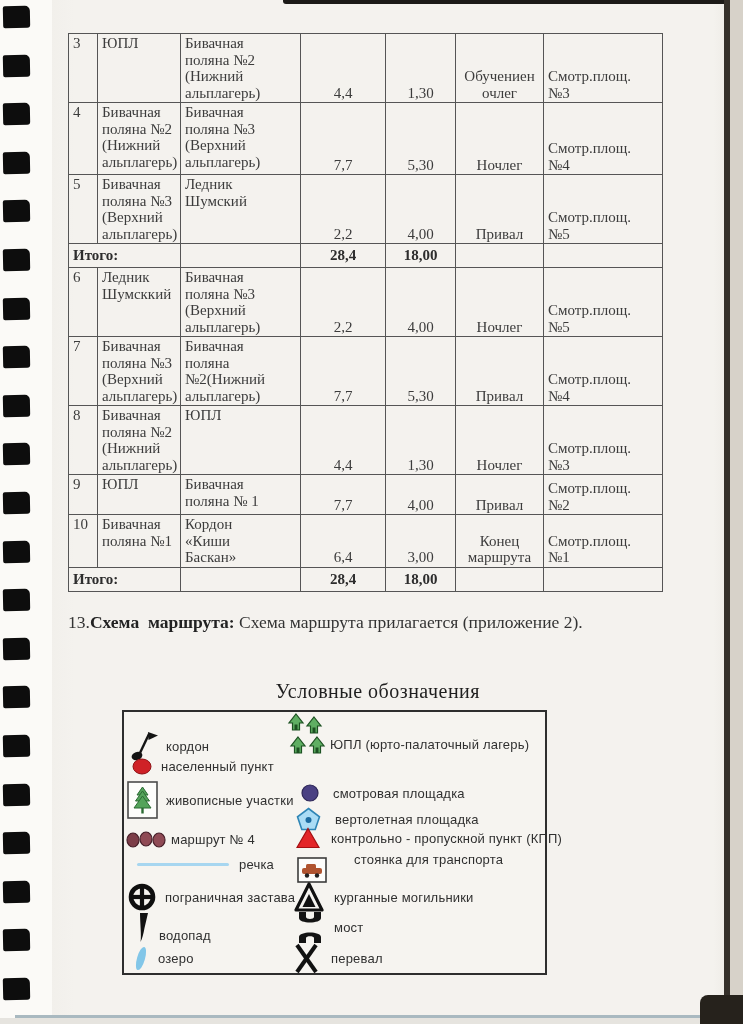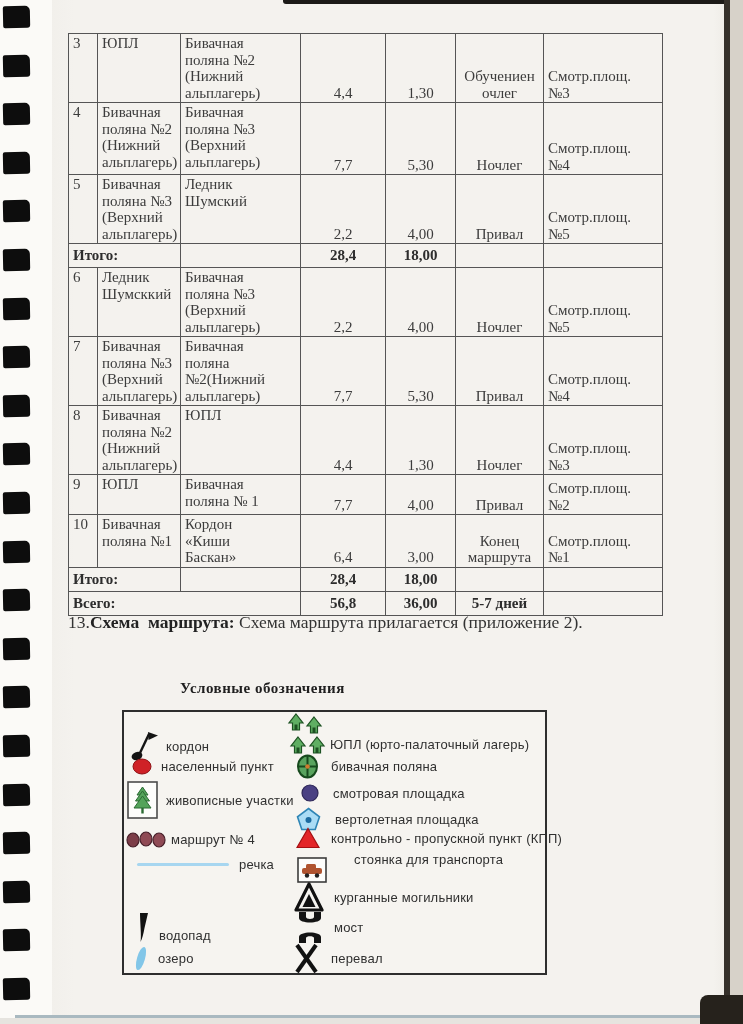--- a/index.html
+++ b/index.html
@@ -31,22 +31,22 @@
   td.c-act{vertical-align:bottom;text-align:center;white-space:pre-line;padding-bottom:4px;}
   td.c-plat{vertical-align:bottom;white-space:pre-line;padding-left:6px;padding-bottom:3px;}
   td.c-sum-label{font-weight:bold;vertical-align:middle;padding-left:5px;color:#2d2d2d;}
   td.c-sum-val{font-weight:bold;vertical-align:middle;text-align:center;color:#2d2d2d;}
 
   
   .para{position:absolute;left:68px;font-size:17.5px;color:#333;}
   .para b{color:#222;white-space:pre-wrap;font-family:Liberation Serif, serif;}
 
   
-  .legend-title{position:absolute;left:180px;top:680px;width:300px;text-align:left;
-    font-size:15px;font-weight:bold;color:#1f1f1f;letter-spacing:.5px;}
+  .legend-title{position:absolute;left:180px;top:680px;width:300px;text-align:right;
+    font-size:20px;font-weight:normal;color:#1f1f1f;letter-spacing:.5px;}
   .legend-box{position:absolute;left:122px;top:710px;width:421px;height:261px;
     border:2px solid #2e2e2e;background:#f6f4f0;}
   .li{position:absolute;display:flex;align-items:center;}
   .li .lab{font-family:"Liberation Sans",sans-serif;font-size:13px;color:#303030;letter-spacing:.2px;}
   .abs{position:absolute;}
   .lab-abs{position:absolute;font-family:"Liberation Sans",sans-serif;font-size:13px;color:#303030;letter-spacing:.2px;}
   .river-line{width:92px;height:3px;background:#a7d6f0;border-radius:2px;}
 </style>
 </head>
 <body>
@@ -214,27 +214,20 @@
 №1</td>
       </tr>
       <tr style="height:24px">
         <td class="c-sum-label" colspan="2">Итого:</td>
         <td></td>
         <td class="c-sum-val">28,4</td>
         <td class="c-sum-val">18,00</td>
         <td></td>
         <td></td>
       </tr>
-      <tr style="height:24px">
-        <td class="c-sum-label" colspan="3">Всего:</td>
-        <td class="c-sum-val">56,8</td>
-        <td class="c-sum-val">36,00</td>
-        <td class="c-sum-val">5-7 дней</td>
-        <td></td>
-      </tr>
     </tbody>
   </table>
 
   <div class="para" style="top:612px">
     <span>13.</span><b>Схема  маршрута:</b><span> Схема маршрута прилагается (приложение 2).</span>
   </div>
 
   <div class="legend-title">Условные обозначения</div>
   <div class="legend-box"></div>
 
@@ -272,20 +265,28 @@
       <ellipse cx="33" cy="10" rx="6" ry="7" fill="#8f4a55" stroke="#47202a" stroke-width="1.2"></ellipse>
     </svg>
     <span class="lab" style="margin-left:3px">маршрут № 4</span>
   </div>
 
   <div class="li" style="left:137px;top:857px">
     <span class="river-line"></span>
     <span class="lab" style="margin-left:10px">речка</span>
   </div>
 
+  <div class="li" style="left:128px;top:883px">
+    <svg class="ic" width="28" height="28" viewBox="0 0 28 28">
+      <circle cx="14" cy="14" r="11" fill="none" stroke="#0f0f0f" stroke-width="4.6"></circle>
+      <line x1="14" y1="3.5" x2="14" y2="24.5" stroke="#0f0f0f" stroke-width="4.2"></line>
+      <line x1="3.5" y1="14" x2="24.5" y2="14" stroke="#0f0f0f" stroke-width="4.2"></line>
+    </svg>
+    <span class="lab" style="margin-left:9px">пограничная застава</span>
+  </div>
 
   <svg class="abs" style="left:137px;top:912px" width="14" height="31" viewBox="0 0 14 31">
     <path d="M3,1 L11,1 L7.5,16 C6.5,22 5,27 3.5,30 C4.5,24 3,10 3,1 Z" fill="#121212"></path>
   </svg>
   <span class="lab-abs" style="left:159px;top:928px">водопад</span>
 
   <div class="li" style="left:133px;top:944px">
     <svg class="ic" width="16" height="29" viewBox="0 0 16 29">
       <ellipse cx="8" cy="14.5" rx="4" ry="12" transform="rotate(16 8 14.5)" fill="#82c6e8"></ellipse>
     </svg>
@@ -301,29 +302,20 @@
     </g>
     <g fill="#1c5122">
       <rect x="7.5" y="12.5" width="3" height="5.5"></rect>
         <rect x="25.5" y="15.5" width="3" height="5.5"></rect>
       <rect x="9.5" y="35.5" width="3" height="5.5"></rect>
         <rect x="28.5" y="35.5" width="3" height="5.5"></rect>
     </g>
   </svg>
   <span class="lab-abs" style="left:330px;top:737px">ЮПЛ (юрто-палаточный лагерь)</span>
 
-  <div class="li" style="left:296px;top:754px">
-    <svg class="ic" width="23" height="25" viewBox="0 0 23 25">
-      <ellipse cx="11.5" cy="12.5" rx="9.5" ry="11" fill="#59a35e" stroke="#17491d" stroke-width="2"></ellipse>
-      <line x1="11.5" y1="1.5" x2="11.5" y2="23.5" stroke="#17491d" stroke-width="2"></line>
-      <line x1="2" y1="12.5" x2="21" y2="12.5" stroke="#17491d" stroke-width="2"></line>
-      <circle cx="11.5" cy="12.5" r="2.3" fill="#cf7a2e"></circle>
-    </svg>
-    <span class="lab" style="margin-left:12px">бивачная поляна</span>
-  </div>
 
   <div class="li" style="left:301px;top:784px">
     <svg class="ic" width="18" height="18" viewBox="0 0 18 18">
       <circle cx="9" cy="9" r="8" fill="#4a4083" stroke="#2e2758" stroke-width="1.2"></circle>
     </svg>
     <span class="lab" style="margin-left:14px">смотровая площадка</span>
   </div>
 
   <div class="li" style="left:296px;top:807px">
     <svg class="ic" width="25" height="25" viewBox="0 0 25 25">

